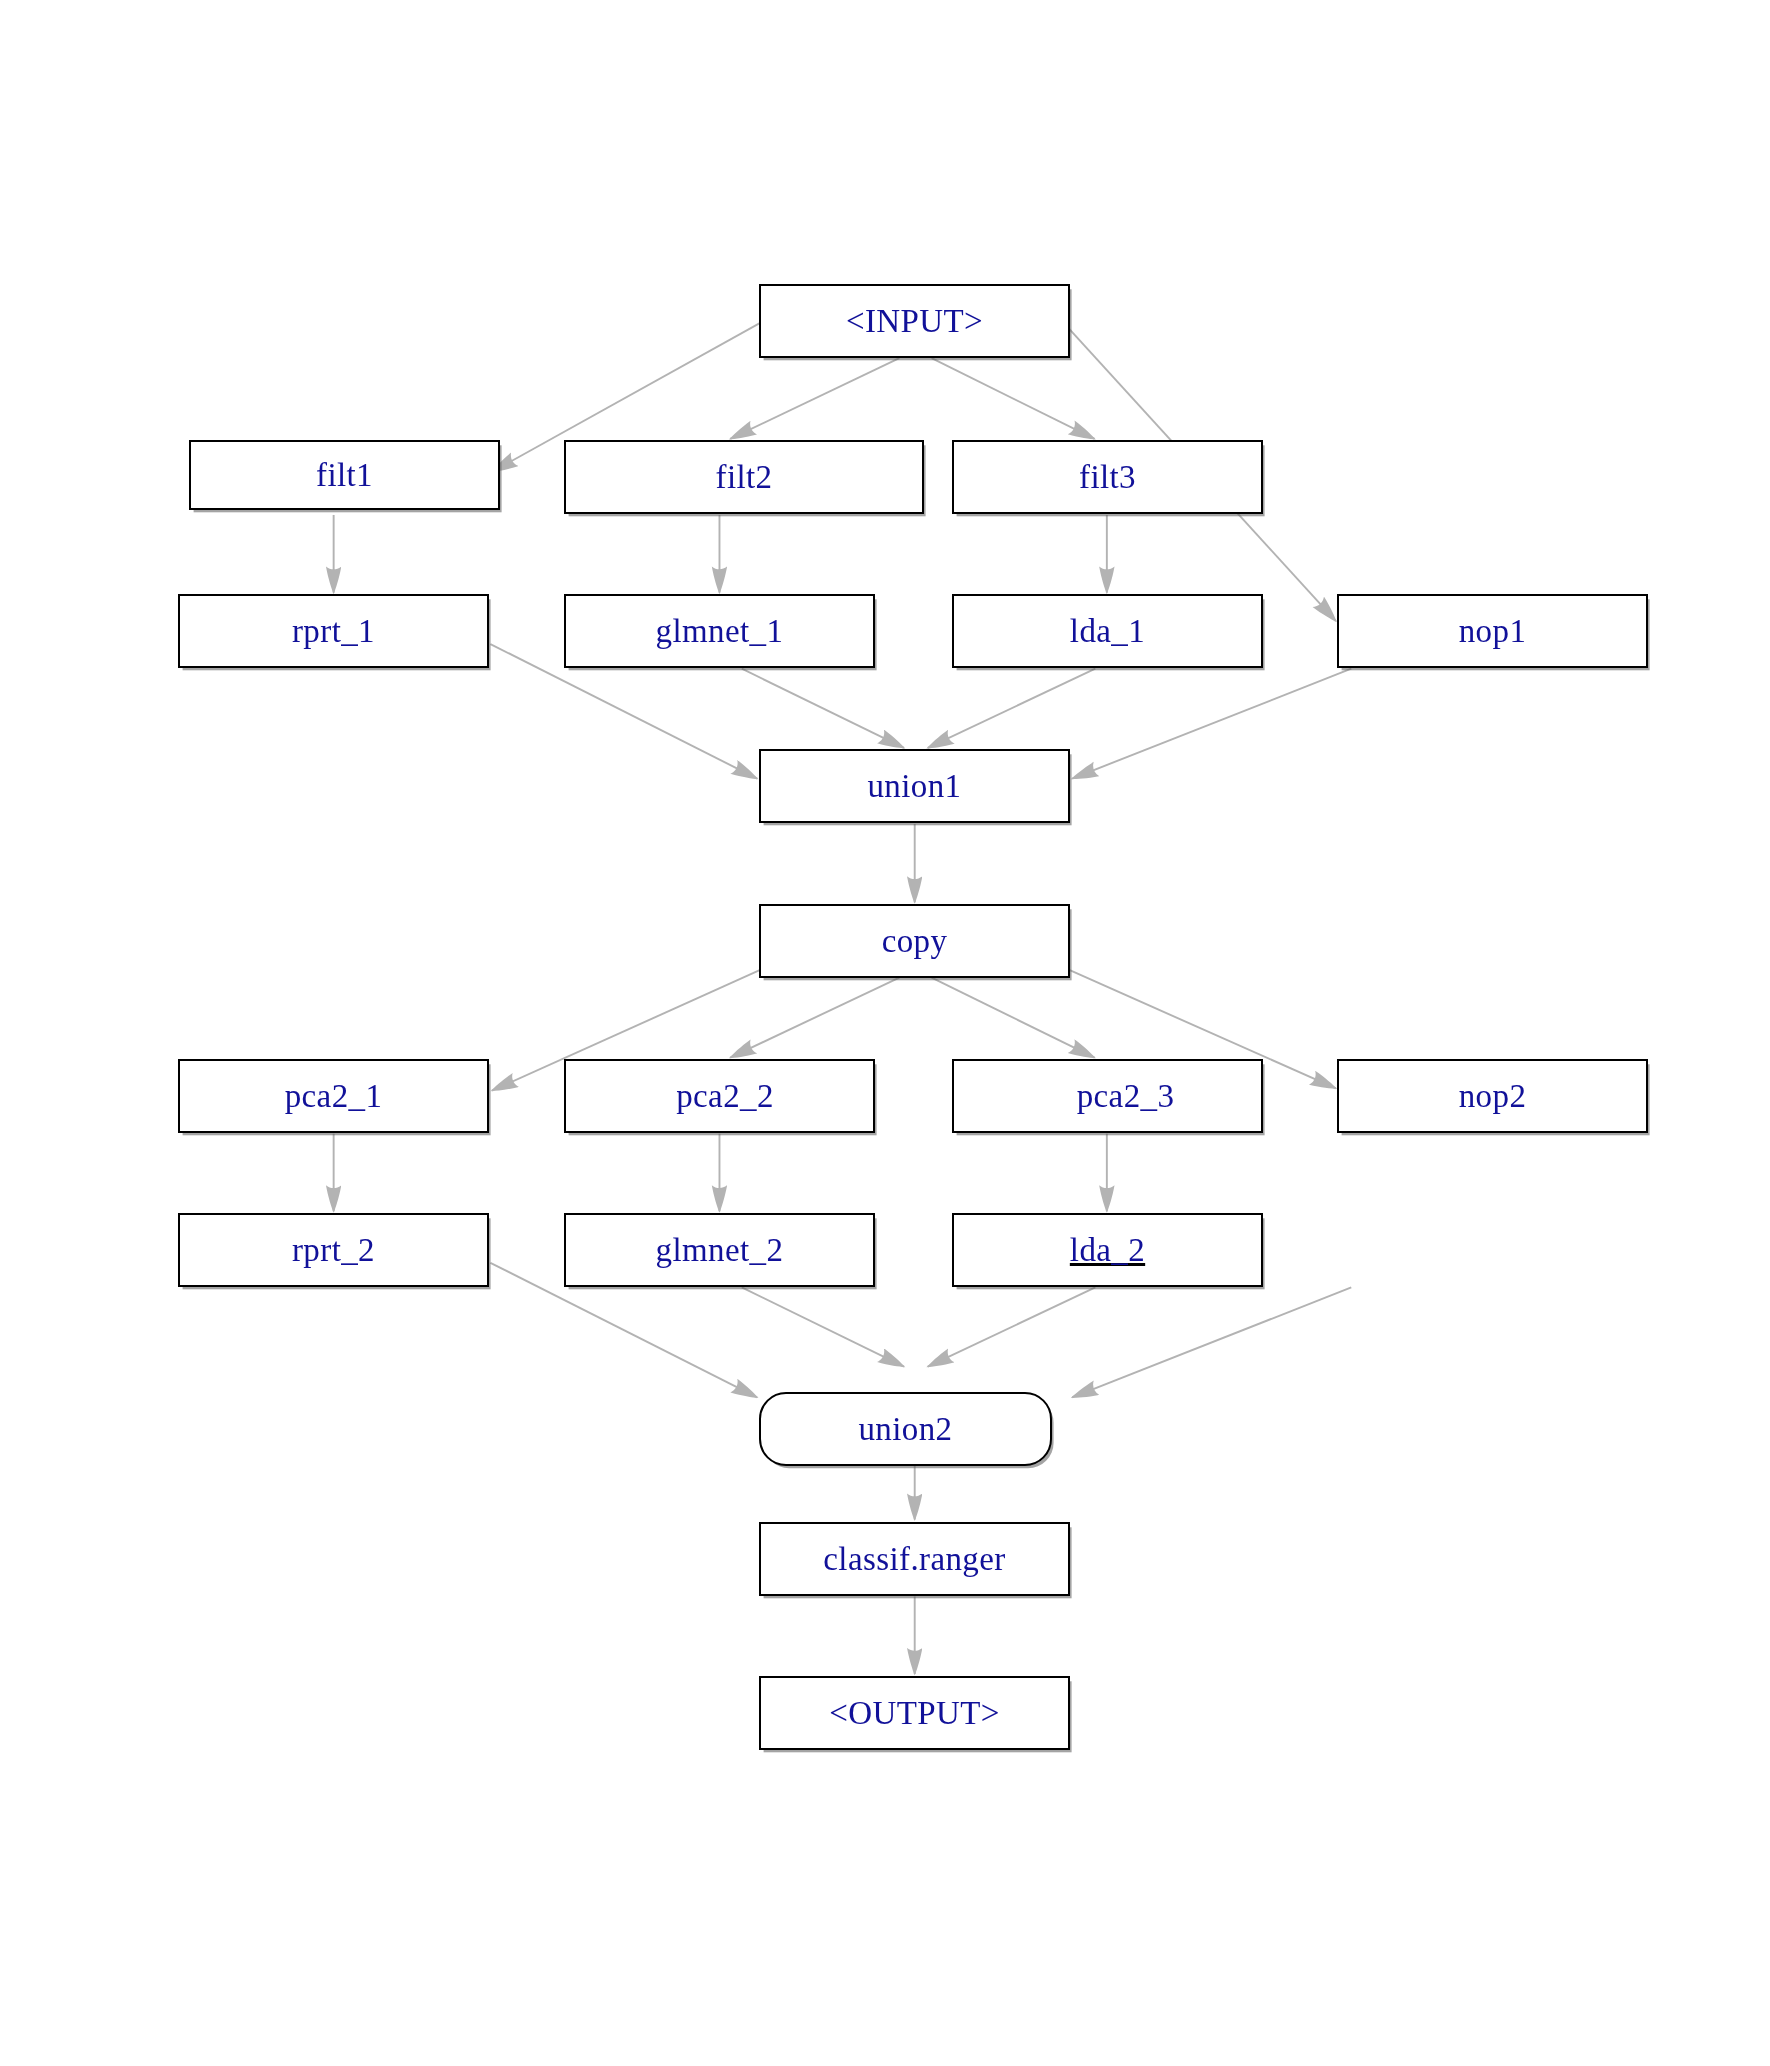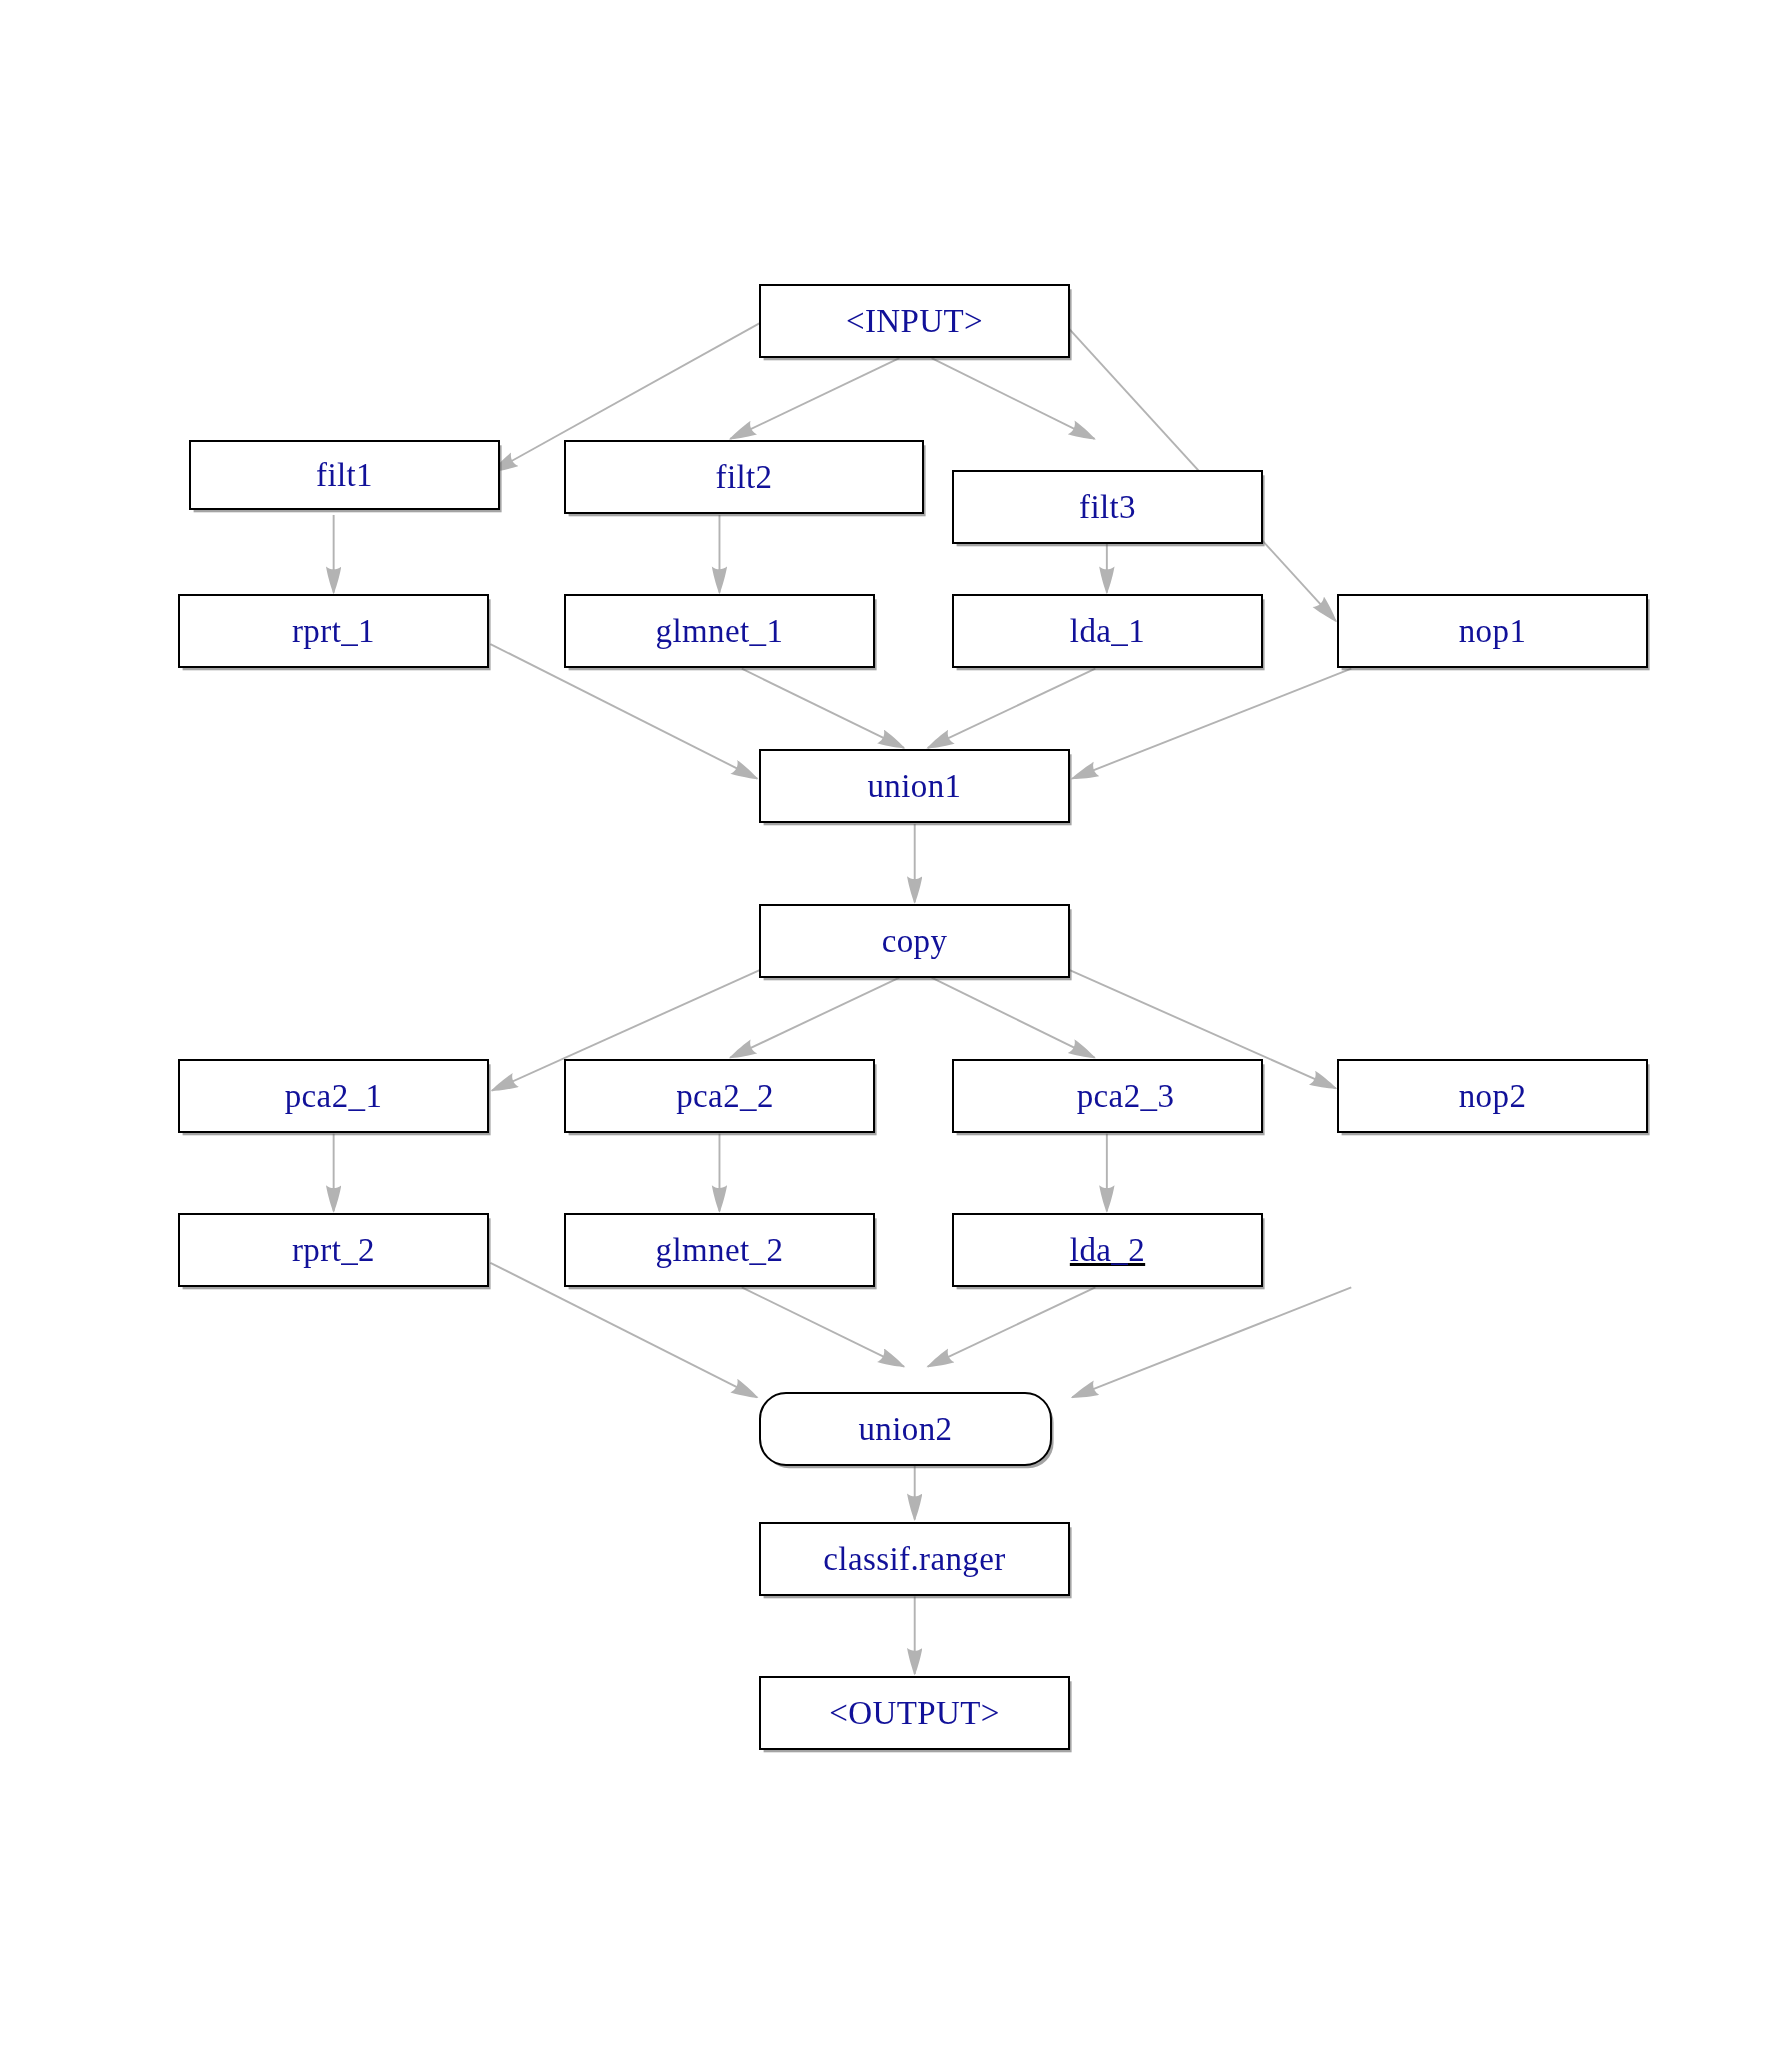--- a/index.html
+++ b/index.html
@@ -82,21 +82,21 @@
   <div id="nodes-layer">
       <div class="node" style="left: 759px; top: 284px; width: 311px; height: 74px;">
         <span class="node-label">&lt;INPUT&gt;</span>
       </div>
       <div class="node" style="left: 178px; top: 440px; width: 311px; height: 70px; margin-left: 11px;">
         <span class="node-label">filt1</span>
       </div>
       <div class="node" style="left: 564px; top: 440px; width: 360px; height: 74px;">
         <span class="node-label">filt2</span>
       </div>
-      <div class="node" style="left: 952px; top: 440px; width: 311px; height: 74px; margin-top: 30px;">
+      <div class="node" style="left: 952px; top: 440px; width: 311px; height: 74px;">
         <span class="node-label">filt3</span>
       </div>
       <div class="node" style="left: 178px; top: 594px; width: 311px; height: 74px;">
         <span class="node-label">rprt_1</span>
       </div>
       <div class="node" style="left: 564px; top: 594px; width: 311px; height: 74px;">
         <span class="node-label">glmnet_1</span>
       </div>
       <div class="node" style="left: 952px; top: 594px; width: 311px; height: 74px;">
         <span class="node-label">lda_1</span>

